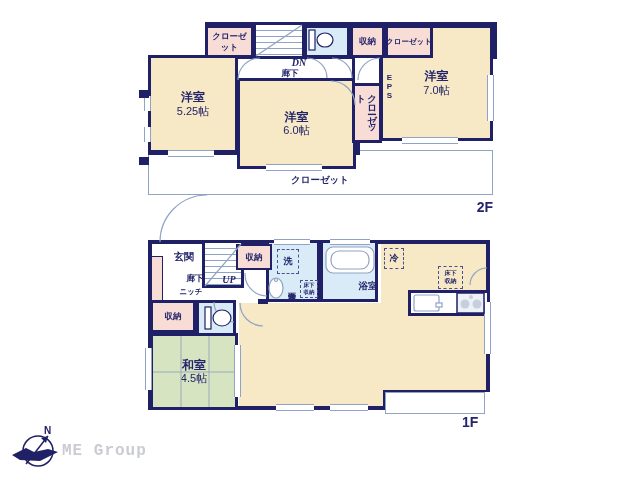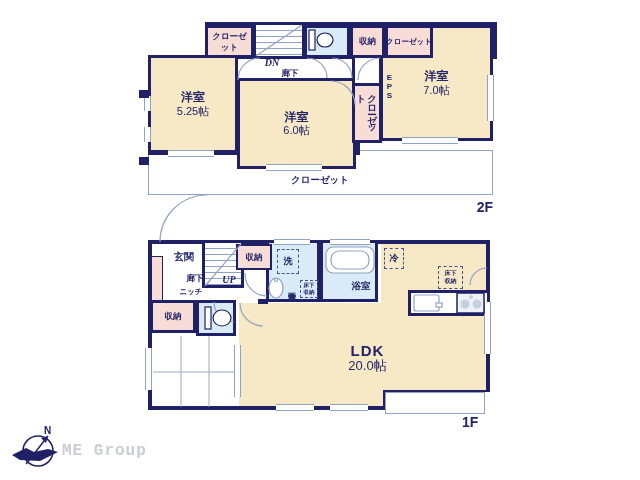--- a/index.html
+++ b/index.html
@@ -70,49 +70,45 @@
   </div>
   <div class="abs room steps" style="left:253px;top:22px;width:52px;height:37px;"></div>
   <div class="abs room blue" style="left:304px;top:25px;width:46px;height:33px;"></div>
   <div class="abs room pink" style="left:350px;top:25px;width:35px;height:33px;">
     <span class="sm">収納</span>
   </div>
   <div class="abs room pink" style="left:385px;top:25px;width:48px;height:33px;">
     <span style="font-size:7.5px;font-weight:bold;white-space:nowrap;">クローゼット</span>
   </div>
 
-  <div class="lbl ital" style="left:260px;top:57px;width:24px;font-family:Liberation Serif, serif;">DN</div>
+  <div class="lbl ital" style="left:287px;top:57px;width:24px;font-family:Liberation Serif, serif;">DN</div>
   <div class="lbl sm" style="left:272px;top:69px;width:36px;">廊下</div>
 
   <div class="abs win-h" style="left:168px;top:150px;width:46px;height:7px;"></div>
   <div class="abs win-h" style="left:266px;top:164px;width:56px;height:7px;"></div>
   <div class="abs win-h" style="left:402px;top:137px;width:56px;height:7px;"></div>
   <div class="abs win-v" style="left:487px;top:75px;width:7px;height:46px;"></div>
   <div class="abs win-v" style="left:144px;top:96px;width:7px;height:15px;"></div>
   <div class="abs win-v" style="left:144px;top:127px;width:7px;height:15px;"></div>
   <div class="abs navy" style="left:139px;top:90px;width:10px;height:8px;"></div>
   <div class="abs navy" style="left:139px;top:157px;width:10px;height:8px;"></div>
 
   <div class="lbl floorlabel" style="left:460px;top:199px;width:33px;text-align:right;">2F</div>
 
   <div class="abs thin" style="left:385px;top:392px;width:100px;height:22px;"></div>
 
   <div class="abs wallbox" style="left:148px;top:240px;width:342px;height:152px;"></div>
   <div class="abs wallbox" style="left:148px;top:385px;width:237px;height:25px;border-top:none;"></div>
 
   <div class="abs cream" style="left:381px;top:244px;width:105px;height:146px;"></div>
   <div class="abs cream" style="left:239px;top:303px;width:144px;height:103px;"></div>
-  <div class="lbl" style="left:320px;top:342px;width:95px;">
-    <div class="bigname">LDK</div>
-    <div class="bigsize">20.0帖</div>
-  </div>
 
   <div class="abs room blue" style="left:266px;top:240px;width:54px;height:62px;"></div>
   <div class="abs room blue" style="left:320px;top:240px;width:58px;height:62px;"></div>
-  <div class="lbl sm" style="left:341px;top:281px;width:40px;font-size:9.5px;">浴室</div>
+  <div class="lbl sm" style="left:348px;top:281px;width:40px;font-size:9.5px;">浴室</div>
   <div class="lbl vert" style="left:284px;top:270px;width:12px;height:32px;font-size:8px;font-weight:bold;">洗面室</div>
   <div class="abs dashed" style="left:277px;top:249px;width:22px;height:25px;">
     <span style="font-size:9px;font-weight:bold;">洗</span>
   </div>
   <div class="abs dashed" style="left:300px;top:280px;width:18px;height:18px;">
     <span style="font-size:5.5px;font-weight:bold;width:12px;line-height:1.3;">床下収納</span>
   </div>
 
   <div class="abs room steps" style="left:202px;top:240px;width:42px;height:48px;"></div>
   <div class="abs room pink" style="left:236px;top:244px;width:36px;height:26px;border-width:2px;">
@@ -121,20 +117,24 @@
   <div class="abs pink" style="left:151px;top:256px;width:12px;height:46px;border:1px solid var(--wall);"></div>
   <div class="lbl" style="left:165px;top:251px;width:38px;font-size:10px;font-weight:bold;">玄関</div>
   <div class="lbl sm" style="left:180px;top:274px;width:30px;">廊下</div>
   <div class="lbl xs" style="left:177px;top:288px;width:28px;font-family:Liberation Mono, monospace;">ニッチ</div>
   <div class="lbl ital" style="left:218px;top:274px;width:22px;">UP</div>
 
   <div class="abs room blue" style="left:196px;top:300px;width:40px;height:36px;"></div>
   <div class="abs navy" style="left:258px;top:299px;width:10px;height:5px;"></div>
   <div class="abs room pink" style="left:150px;top:300px;width:46px;height:33px;">
     <span class="sm">収納</span>
+  </div>
+  <div class="abs room green" style="left:150px;top:333px;width:88px;height:77px;">
+    <span class="roomname">和室</span>
+    <span class="roomsize">4.5帖</span>
   </div>
   <div class="abs" style="left:234px;top:345px;width:7px;height:52px;background:#fff;border-left:1px solid var(--line);border-right:1px solid var(--line);"></div>
 
   <div class="abs" style="left:408px;top:290px;width:79px;height:26px;border:3px solid var(--wall);border-right:none;background:#fff;"></div>
   <div class="abs dashed" style="left:384px;top:248px;width:20px;height:21px;">
     <span style="font-size:9px;font-weight:bold;">冷</span>
   </div>
   <div class="abs dashed" style="left:438px;top:266px;width:25px;height:23px;">
     <span style="font-size:6px;font-weight:bold;width:14px;line-height:1.3;">床下収納</span>
   </div>

